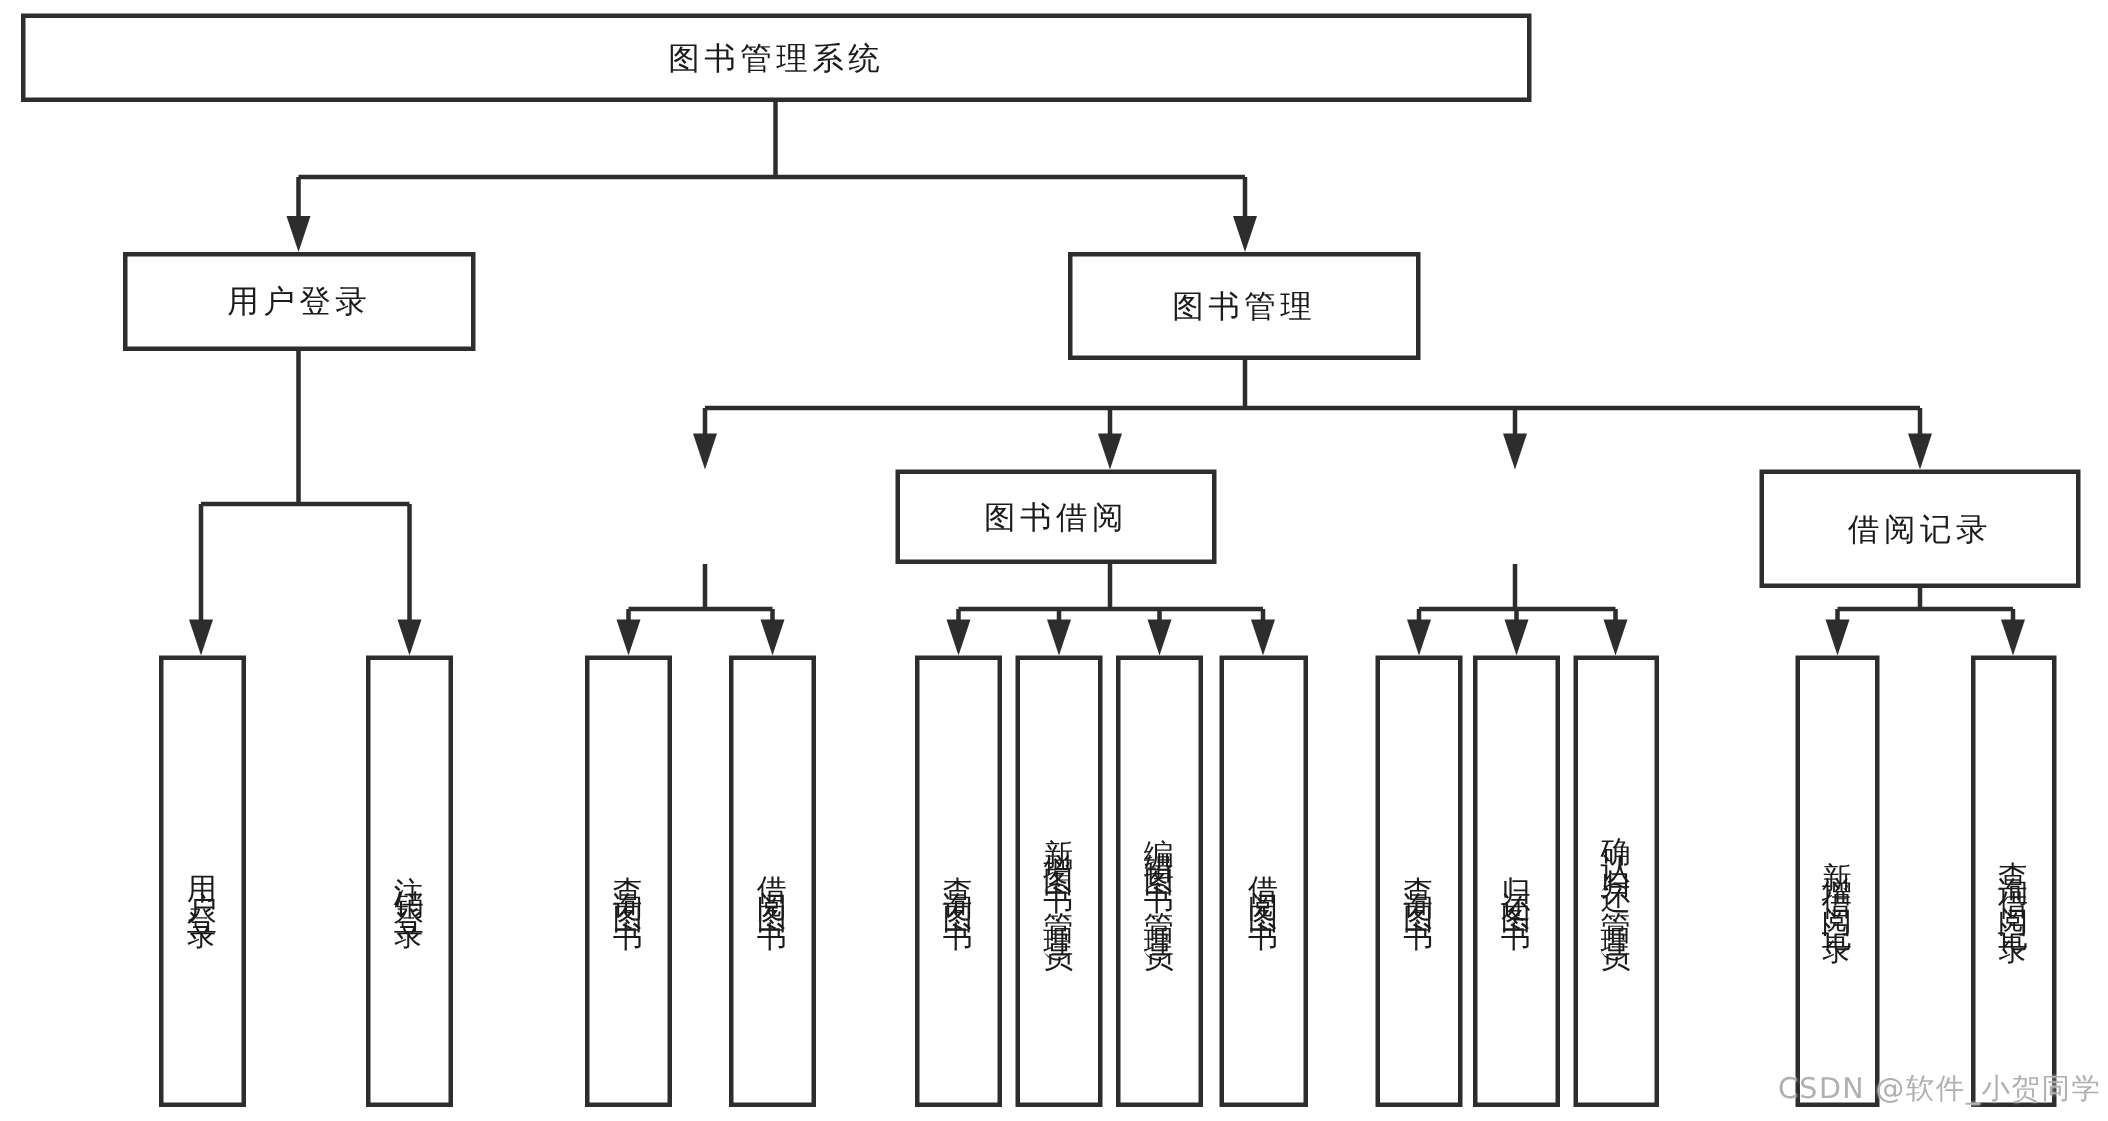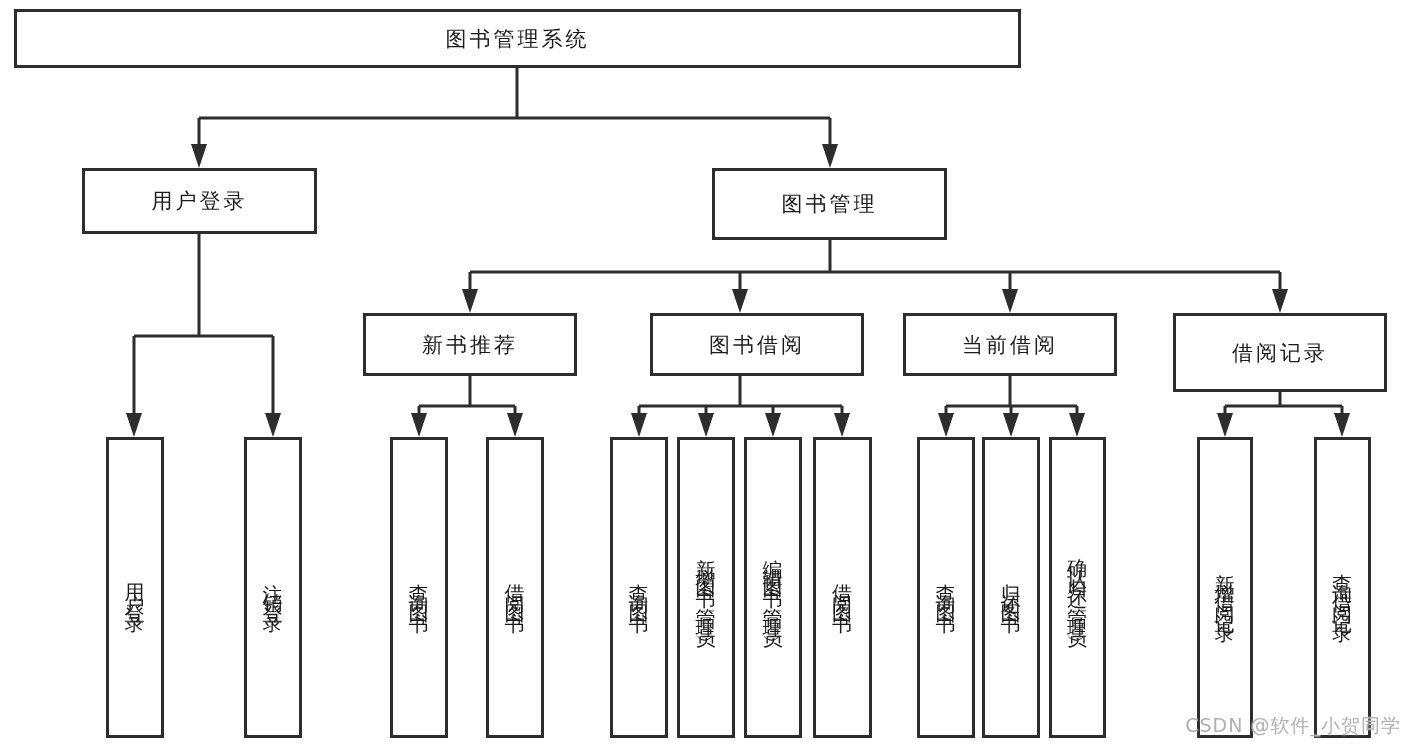--- a/index.html
+++ b/index.html
@@ -98,28 +98,22 @@
     <span class="lbl">图书管理系统</span>
   </div>
 
   <div class="box hbox" style="left:82px;top:168px;width:235px;height:66px">
     <span class="lbl">用户登录</span>
   </div>
   <div class="box hbox" style="left:712px;top:168px;width:235px;height:72px">
     <span class="lbl">图书管理</span>
   </div>
 
-  <div class="box hbox" style="left:363px;top:313px;width:214px;height:63px">
-    <span class="lbl">新书推荐</span>
-  </div>
-  <div class="box hbox" style="left:650px;top:313px;width:214px;height:63px">
+  <div class="box hbox" style="left:597px;top:313px;width:214px;height:63px">
     <span class="lbl">图书借阅</span>
-  </div>
-  <div class="box hbox" style="left:903px;top:313px;width:214px;height:63px">
-    <span class="lbl">当前借阅</span>
   </div>
   <div class="box hbox" style="left:1173px;top:313px;width:214px;height:79px">
     <span class="lbl">借阅记录</span>
   </div>
 
   <div class="box vbox" style="left:106px;top:437px;width:58px;height:301px">
     <span class="lbl">用户登录</span>
   </div>
   <div class="box vbox" style="left:244px;top:437px;width:58px;height:301px">
     <span class="lbl">注销登录</span>

